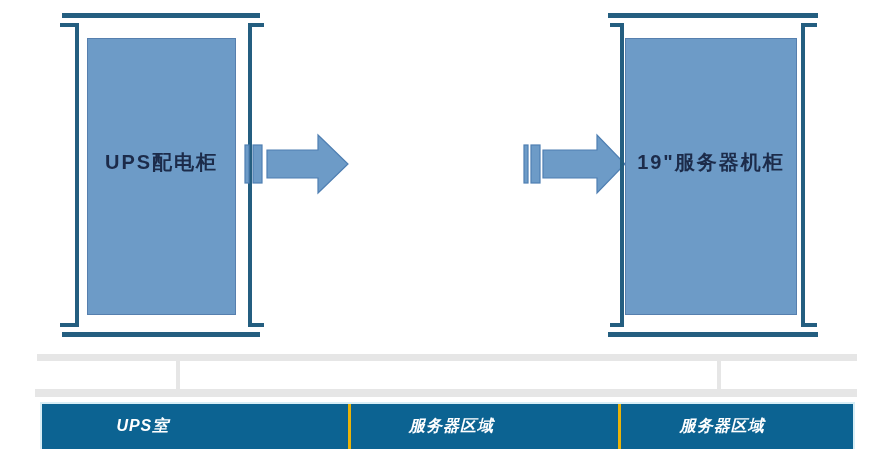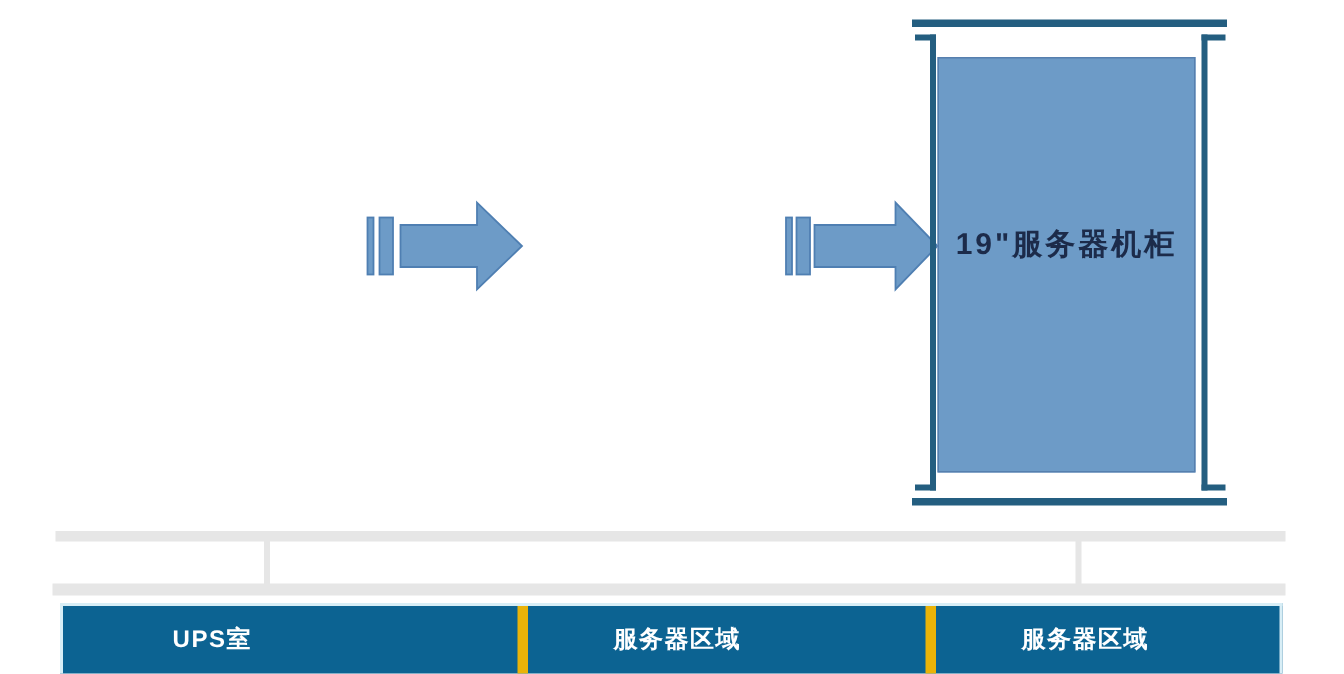--- a/index.html
+++ b/index.html
@@ -48,33 +48,42 @@
   .gray{position:absolute;background:#e6e6e6;}
   .band-top{left:37px;top:354px;width:820px;height:7px;}
   .band-bottom{left:35px;top:389px;width:822px;height:8px;}
   .vconn{width:4px;top:357px;height:36px;}
   .v1{left:176px;}
   .v2{left:717px;}
 
   
   .zonebar{position:absolute;left:40px;top:402px;width:815px;height:47px;
            background:#0c6392;border:2px solid #d8eef6;border-bottom:none;
-           box-sizing:border-box;display:flex;}
+           box-sizing:border-box;display:flex;font-style:italic;}
   .zone{flex:1;display:flex;align-items:center;justify-content:center;box-sizing:border-box;}
-  .zone + .zone{border-left:7px solid #eab308;justify-content:center;}
+  .zone + .zone{border-left:3px solid #eab308;justify-content:center;}
   .zone span{color:#ffffff;font-weight:bold;font-size:16px;letter-spacing:1px;white-space:nowrap;}
   .zone.z1{padding-right:104px;}
   .zone.z2{padding-right:66px;}
   .zone.z3{padding-right:30px;}
 </style>
 </head>
 <body>
 
 <div class="stage">
 
+  <div class="unit u1">
+    <div class="hline top"></div>
+    <div class="bracket left"></div>
+    <div class="cab">
+      <span class="cab-label navy">UPS配电柜</span>
+    </div>
+    <div class="bracket right"></div>
+    <div class="hline bottom"></div>
+  </div>
 
   <svg class="arrow a1" width="107" height="62" viewBox="0 0 107 62">
     <rect x="2" y="12" width="4" height="38" fill="#6d9bc7" stroke="#4f7fb2" stroke-width="1.2"></rect>
     <rect x="10" y="12" width="9" height="38" fill="#6d9bc7" stroke="#4f7fb2" stroke-width="1.2"></rect>
     <polygon points="24,17 75,17 75,2 105,31 75,60 75,45 24,45" fill="#6d9bc7" stroke="#4f7fb2" stroke-width="1.2"></polygon>
   </svg>
 
 
   <svg class="arrow a2" width="105" height="62" viewBox="0 0 105 62">
     <rect x="3" y="12" width="4" height="38" fill="#6d9bc7" stroke="#4f7fb2" stroke-width="1.2"></rect>

